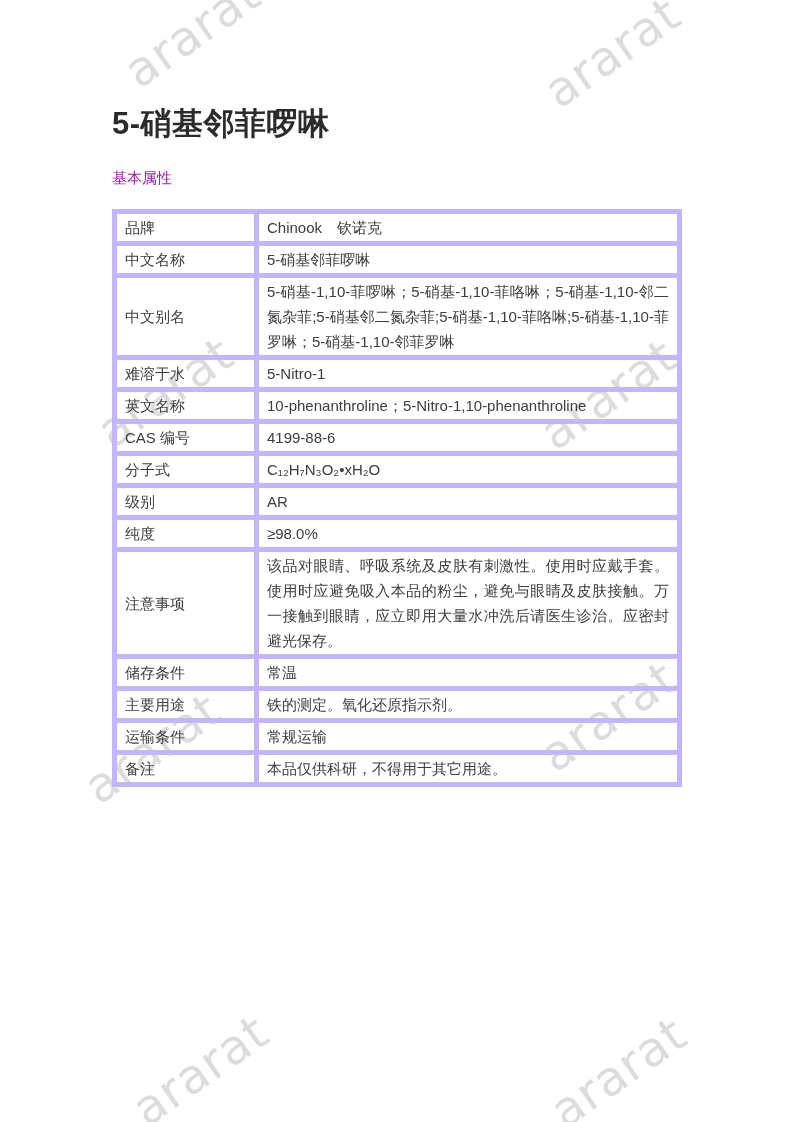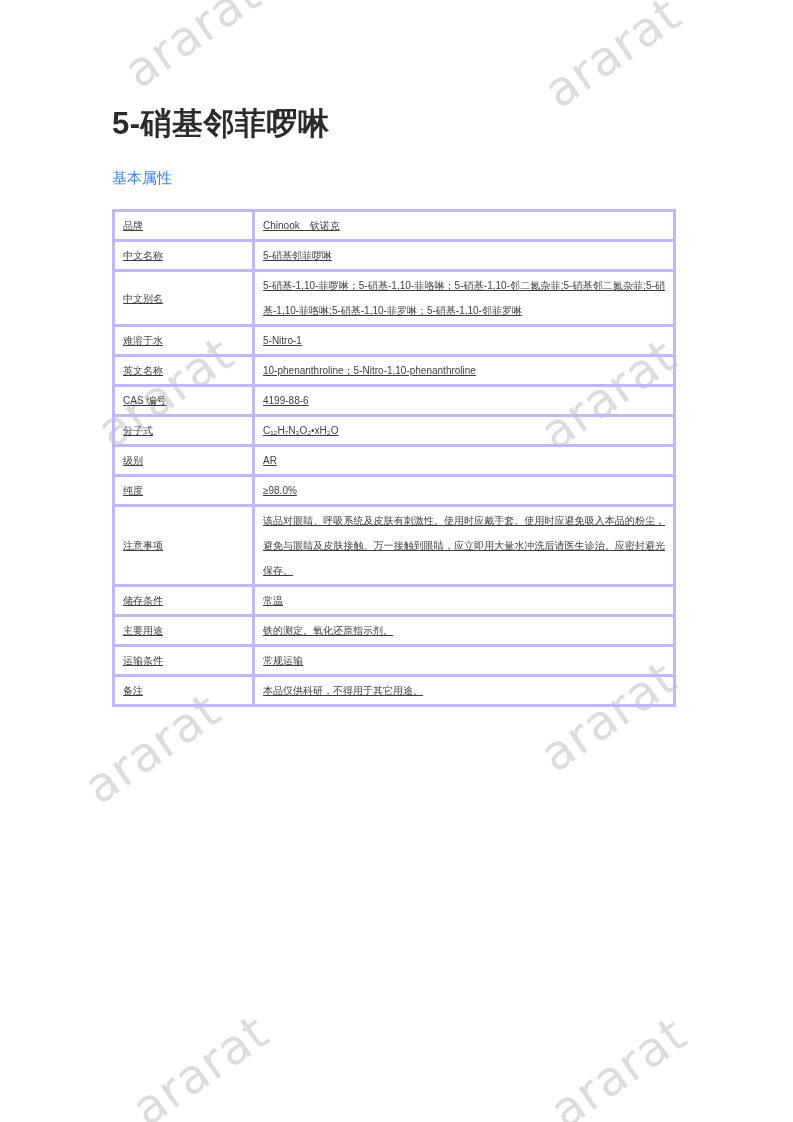--- a/index.html
+++ b/index.html
@@ -30,38 +30,37 @@
     line-height:40px;
     font-weight:600;
     color:#2b2b2b;
     letter-spacing:0.5px;
   }
   .section-heading {
     margin:24px 0 0 0;
     font-size:15px;
     line-height:20px;
     font-weight:400;
-    color:#3b82f6;
+    color:#a21caf;
   }
   table.props {
     margin-top:21px;
     width:563px;
     border-collapse:collapse;
     table-layout:fixed;
   }
   table.props td {
-    border:3px solid #c4b5fd;
-    font-size:10px;
+    border:5px solid #c4b5fd;
+    font-size:15px;
     line-height:25px;
     padding:1px 8px;
     height:25px;
     vertical-align:middle;
     color:#3d3d3d;
     background:transparent;
-    text-decoration:underline;
   }
   td.cell-label { width:121px; white-space:nowrap; overflow:hidden; }
   td.cell-value { width:402px; }
   td.cell-value.multiline { text-align:justify;margin-top:44px; }
 </style>
 </head>
 <body>
 
 <div class="page">
 

